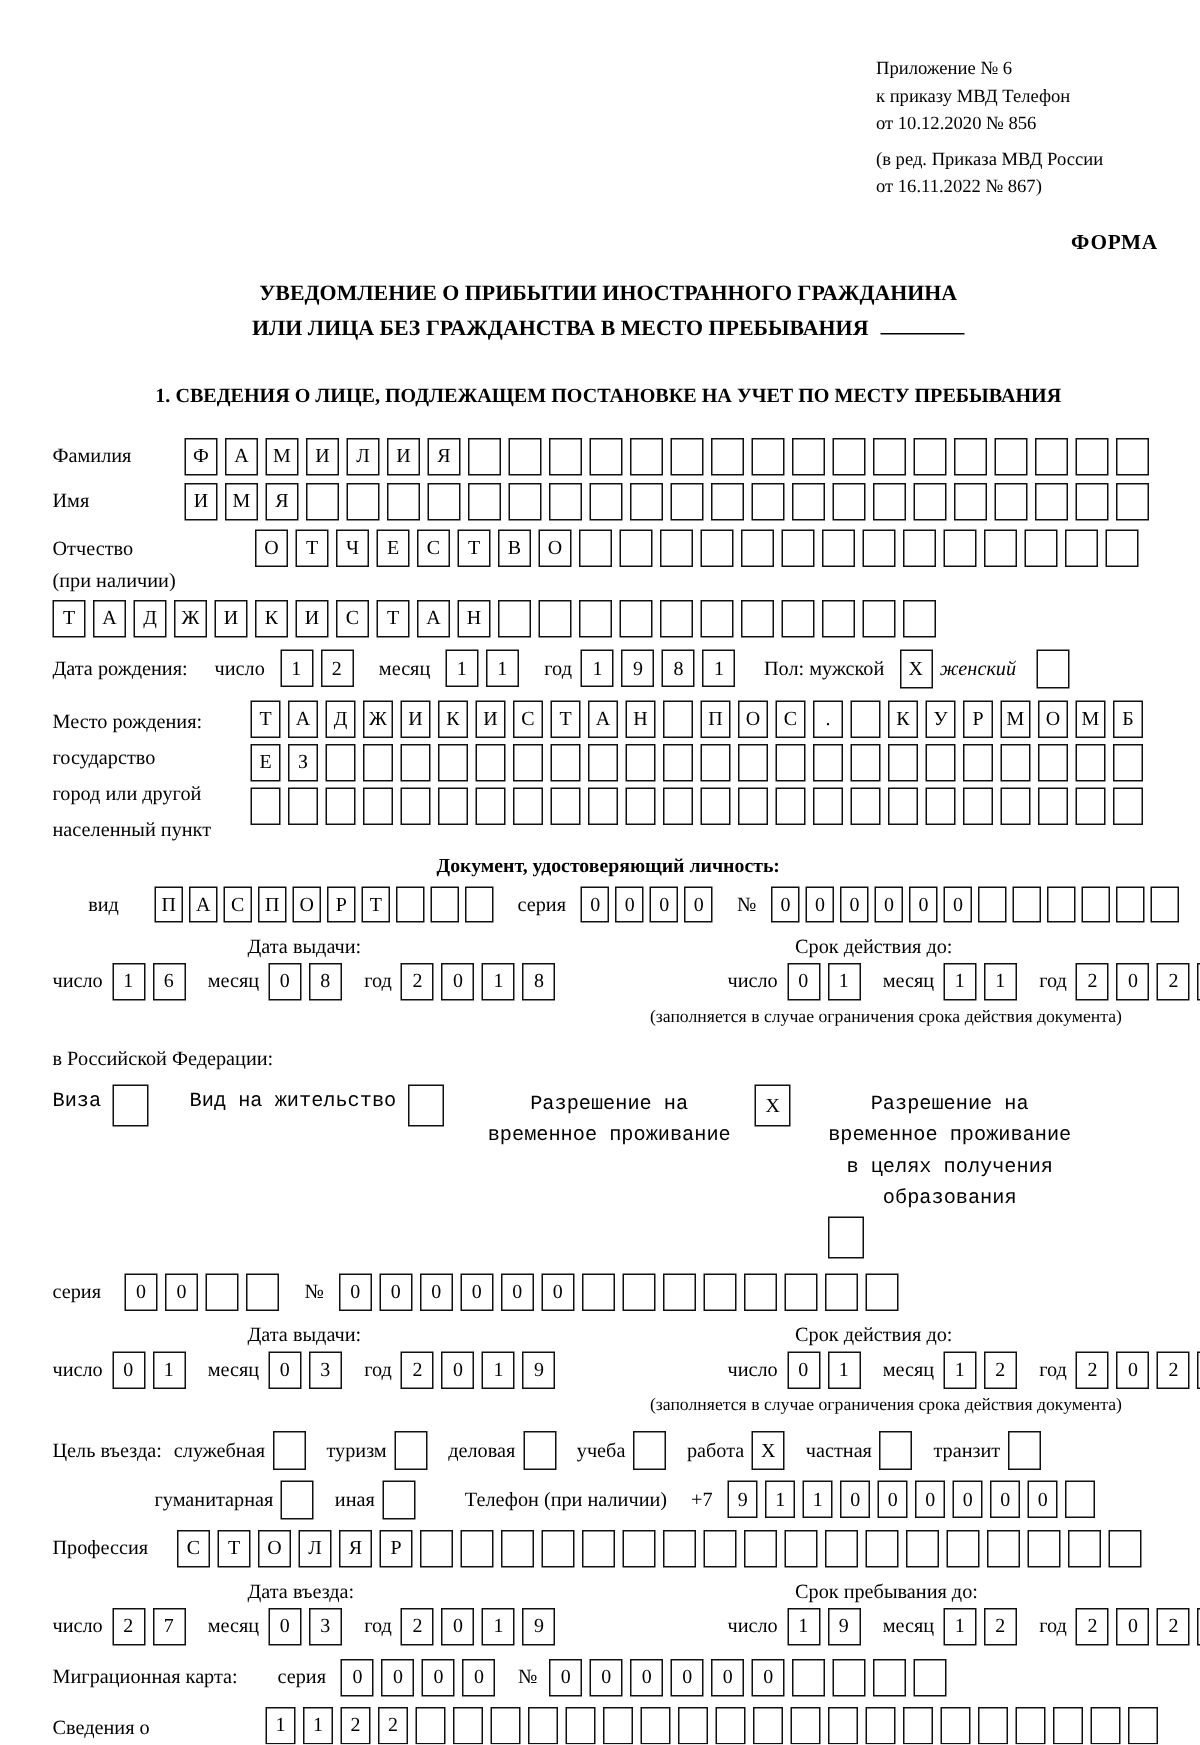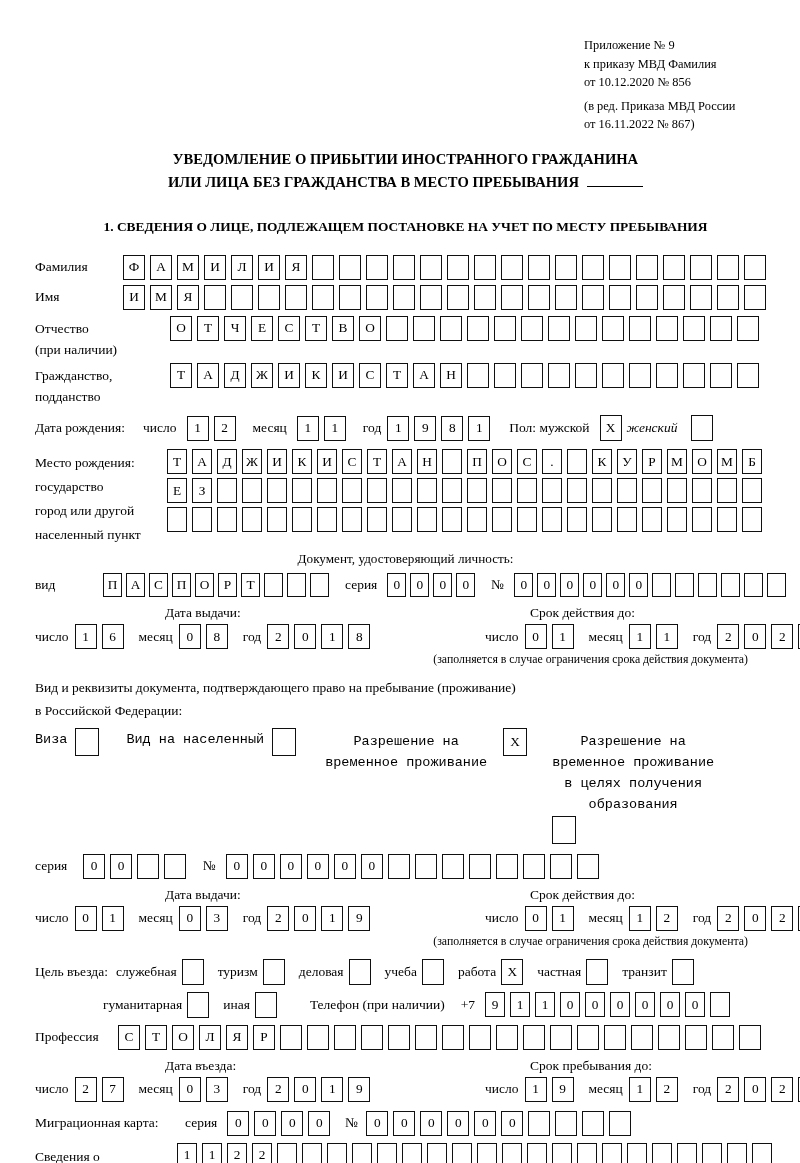--- a/index.html
+++ b/index.html
@@ -38,23 +38,23 @@
   .w-prof{width:83px;font-family:Liberation Serif, serif;}
   .stack{display:flex;flex-direction:column;}
   .boxrow{margin-bottom:4px;}
 
   .birth-row{margin-top:8px;align-items:center;}
   .birth-row .lbl{margin-right:10px;}
   .birth-row .gap{margin-left:12px;margin-right:10px;}
   .sex{margin-left:14px;margin-right:10px;}
   .sex2{margin-right:14px;font-style:italic;}
 
-  .doc-heading{text-align:center;font-weight:normal;font-size:13.2px;margin-top:4px;}
-
-  .vid-row{margin-top:6px;align-items:center;}
+  .doc-heading{text-align:center;font-weight:bold;font-size:13.2px;margin-top:4px;}
+
+  .vid-row{margin-top:6px;align-items:center;text-align:center;}
   .vid-label{width:68px;flex:none;}
   .m-lr{margin-left:12px;margin-right:10px;}
 
   .date-pair{display:flex;margin-top:8px;}
   .dp-left{flex:none;width:390px;}
   .dp-right{flex:none;}
   .dp-title-l{margin-left:130px;}
   .dp-title-r{margin-left:105px;}
   .dp-row{display:flex;align-items:center;margin-top:3px;}
   .dp-row .lbl{margin-right:6px;}
@@ -95,30 +95,31 @@
   .rep-row{margin-top:7px;}
   .rep-labels{width:142px;flex:none;line-height:1.85;padding-top:2px;}
 </style>
 </head>
 <body>
 
 <div class="page">
 
   <div class="annex">
     <div>
-        <div>Приложение № 9</div>
-        <div>к приказу МВД Фамилия</div>
+        <div>Приложение № 6</div>
+        <div>к приказу МВД Телефон</div>
         <div>от 10.12.2020 № 856</div>
       </div>
     <div class="amend">
         <div>(в ред. Приказа МВД России</div>
         <div>от 16.11.2022 № 867)</div>
       </div>
   </div>
 
+  <div class="forma">ФОРМА</div>
 
   <div class="title">
     <div>УВЕДОМЛЕНИЕ О ПРИБЫТИИ ИНОСТРАННОГО ГРАЖДАНИНА</div>
     <div>
       <span>ИЛИ ЛИЦА БЕЗ ГРАЖДАНСТВА В МЕСТО ПРЕБЫВАНИЯ</span><span class="blank-line"></span>
     </div>
   </div>
 
   <div class="sec-heading" style="margin-top:24px;">1. СВЕДЕНИЯ О ЛИЦЕ, ПОДЛЕЖАЩЕМ ПОСТАНОВКЕ НА УЧЕТ ПО МЕСТУ ПРЕБЫВАНИЯ</div>
 
@@ -207,24 +208,20 @@
         <span class="cell"></span>
         <span class="cell"></span>
         <span class="cell"></span>
         <span class="cell"></span>
         <span class="cell"></span>
         <span class="cell"></span>
       </div>
   </div>
 
   <div class="row" style="margin-top:2px;">
-    <div class="flabel w-patr">
-      <div>Гражданство,</div>
-      <div>подданство</div>
-    </div>
     <div class="boxes">
         <span class="cell">Т</span>
         <span class="cell">А</span>
         <span class="cell">Д</span>
         <span class="cell">Ж</span>
         <span class="cell">И</span>
         <span class="cell">К</span>
         <span class="cell">И</span>
         <span class="cell">С</span>
         <span class="cell">Т</span>
@@ -444,33 +441,32 @@
             <span class="cell">0</span>
             <span class="cell">2</span>
             <span class="cell">5</span>
           </span>
       </div>
     </div>
   </div>
   <div class="note">(заполняется в случае ограничения срока действия документа)</div>
 
   <div class="intro">
-    <div>Вид и реквизиты документа, подтверждающего право на пребывание (проживание)</div>
     <div>в Российской Федерации:</div>
   </div>
 
   <div class="perm-row">
     <div class="opt">
       <span class="ol">Виза</span>
       <span class="boxes cb">
           <span class="cell"></span>
         </span>
     </div>
     <div class="opt mo1">
-      <span class="ol">Вид на населенный</span>
+      <span class="ol">Вид на жительство</span>
       <span class="boxes cb">
           <span class="cell"></span>
         </span>
     </div>
     <div class="opt mo2">
       <span class="ol ol-c">Разрешение на временное проживание</span>
       <span class="boxes cb">
           <span class="cell">X</span>
         </span>
     </div>

